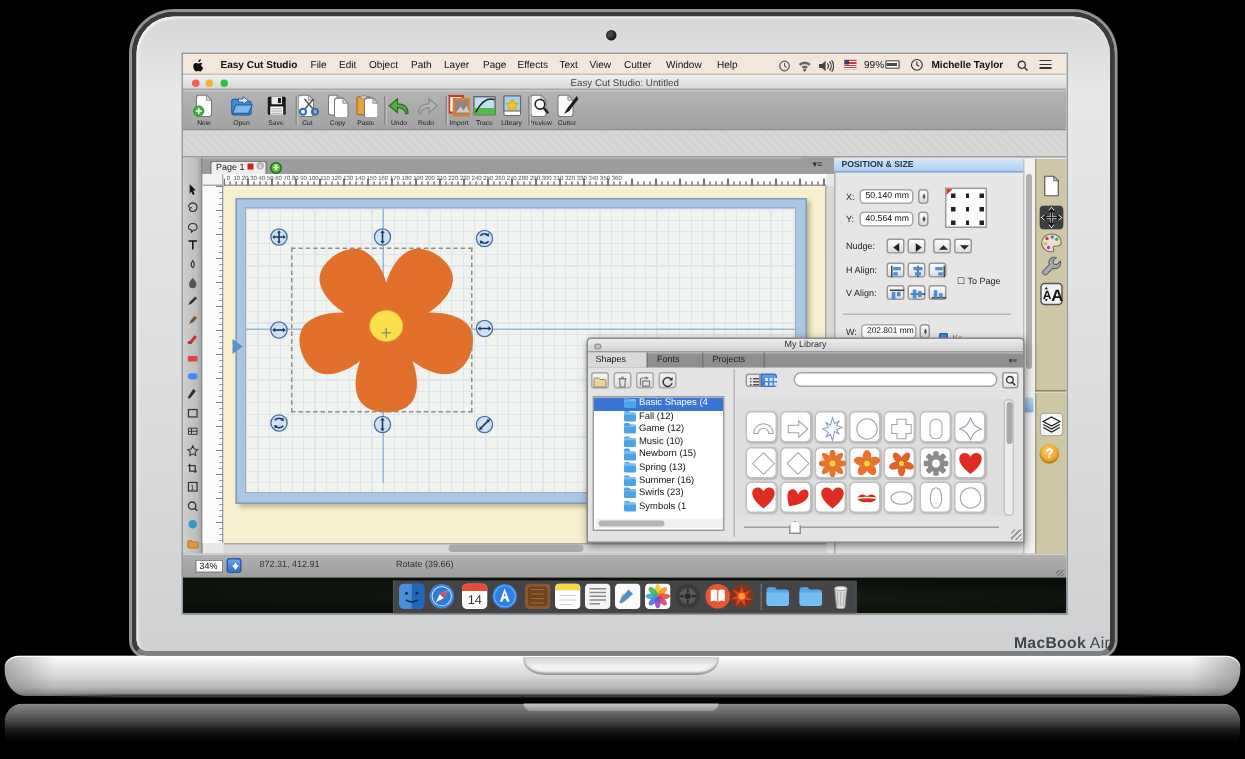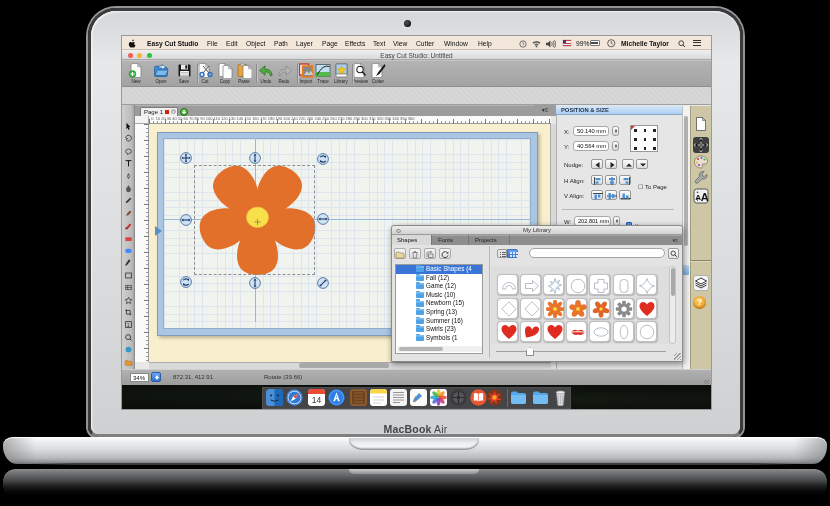--- a/index.html
+++ b/index.html
@@ -15,21 +15,21 @@
 }
 #lid .inner { position:absolute; left:0px; top:0px; right:0px; bottom:0;
   border-radius:25px 25px 8px 8px;
   background:linear-gradient(180deg,#d5d6d8,#e7e8ea 12%,#dddee0 55%,#cfd0d2 100%);
   box-shadow: inset 1px 1px 2px rgba(255,255,255,.8);
 }
 #webcam { position:absolute; left:313px; top:9px; width:7px; height:7px; border-radius:50%;
   background:radial-gradient(circle at 40% 40%, #444 20%, #111 70%); }
 #screen { position:absolute; left:31px; top:25px; width:589px; height:373px;
   background:#e8e8e8; overflow:hidden; box-shadow:0 0 0 1px #9a9a9a; }
-#mba-label { position:absolute; left:0; top:412px; width:649px; text-align:center;
+#mba-label { position:absolute; left:0; top:412px; width:649px; text-align:right;
   font-size:10.5px; color:#41454a; letter-spacing:0.2px; }
 #mba-label b { font-weight:bold; }
 
 #base { position:absolute; left:3px; top:437px; width:824px; height:27px;
   border-radius:10px 10px 14px 14px / 8px 8px 18px 18px;
   background:linear-gradient(90deg,rgba(110,111,113,.5),rgba(255,255,255,0) 4%,rgba(255,255,255,0) 96%,rgba(110,111,113,.5)),linear-gradient(180deg,#ffffff 0%,#ecedef 20%,#d8d9db 48%,#b8b9bb 78%,#919294 93%,#6a6b6d 100%);
   box-shadow: inset 0 1px 0 #fff;
 }
 #base:after { content:""; position:absolute; left:30px; right:30px; bottom:-1px; height:2px;
   background:linear-gradient(90deg,transparent,#3a3a3c 6%,#3a3a3c 94%,transparent); border-radius:2px; }

